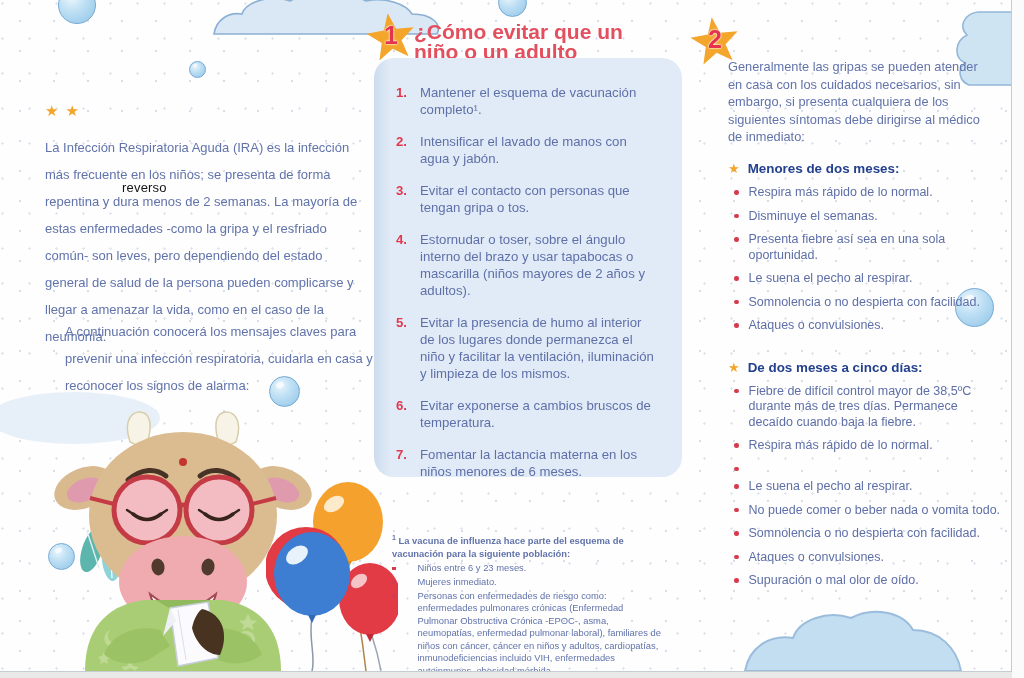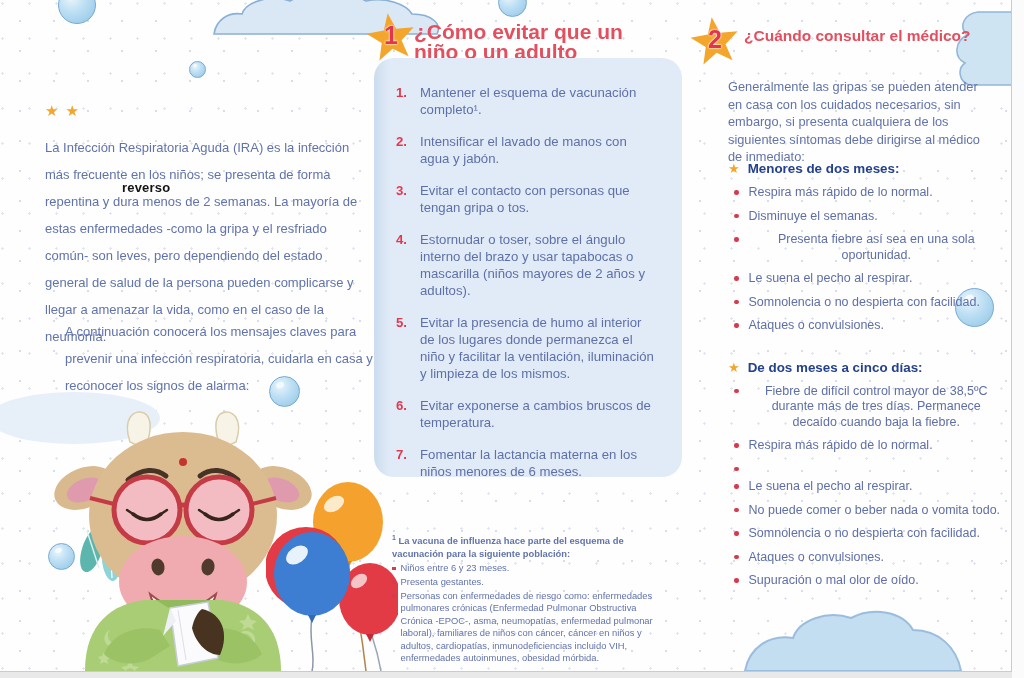--- a/index.html
+++ b/index.html
@@ -21,53 +21,53 @@
           border-radius:50%;background:#f4fafd;transform:rotate(-25deg);}
   .soft-cloud{position:absolute;background:#e7f0f9;border-radius:50%;}
 
   
   .left-title{left:45px;top:103px;display:flex;align-items:center;gap:7px;
               color:#e34f5e;font-weight:bold;font-size:15.5px;}
   .star-glyph{color:#f4a52b;font-size:15px;line-height:1;}
   .body-text{color:#6173ab;font-size:13px;line-height:27px;}
   .p1{left:45px;top:134px;width:314px;}
   .p2{left:45px;top:318px;width:314px;margin-left:20px;}
-  .reverso{left:122px;top:180px;color:#141414;font-size:13px;font-weight:bold;letter-spacing:.2px;}
+  .reverso{left:122px;top:180px;color:#141414;font-size:13px;font-weight:normal;letter-spacing:.2px;}
 
   
   .badge{width:50px;height:50px;}
   .badge svg{position:absolute;left:0;top:0;}
   .badge .num{position:absolute;left:0;top:9px;width:50px;text-align:center;
               font-size:25px;font-weight:bold;color:#e5344e;
               text-shadow:0 0 2px #fff,0 0 2px #fff;}
 
   
   .mid-title{left:414px;top:22px;width:218px;color:#e34f5e;font-weight:bold;
              font-size:21px;line-height:19.5px;}
   .mid-box{left:374px;top:58px;width:308px;height:419px;border-radius:20px;
            background:linear-gradient(90deg,#ccdcee 0px,#e1ebf7 16px);
            padding:26px 24px 0 22px;box-sizing:border-box;}
   .n-item{display:flex;gap:7px;margin-bottom:15px;color:#5f70a9;font-size:13.2px;line-height:17px;}
   .n-item .num{color:#e2384e;font-weight:bold;min-width:17px;}
   .footnote{left:392px;top:532px;width:272px;color:#6173ab;font-size:9.4px;line-height:12.6px;}
   .fn-intro{font-weight:bold;margin-bottom:2px;}
   .fn-intro sup{font-size:7px;}
-  .fn-item{display:flex;gap:5px;margin-bottom:1px;}
+  .fn-item{display:flex;gap:22px;margin-bottom:1px;}
   .fn-item .sq{flex:0 0 auto;width:3.5px;height:3.5px;background:#d43b4d;margin-top:4.5px;}
 
   
   .right-title{left:744px;top:27px;width:260px;color:#e34f5e;font-weight:bold;font-size:15.5px;}
-  .r-intro{left:728px;top:78px;width:260px;color:#6173ab;font-size:12.8px;line-height:17.5px;}
+  .r-intro{left:728px;top:58px;width:260px;color:#6173ab;font-size:12.8px;line-height:17.5px;}
   .sections{left:728px;top:161px;width:276px;}
   .sec{margin-bottom:26px;}
   .subhead{display:flex;align-items:center;gap:8px;margin-bottom:9px;
            color:#24418e;font-weight:bold;font-size:13.4px;}
   .subhead .star-glyph{font-size:13px;}
   .b-item{display:flex;gap:10px;margin-bottom:8px;color:#5e6fa8;font-size:12.5px;line-height:15.5px;
-          padding-left:6px;text-align:center;}
+          padding-left:6px;}
   .b-item .dot{flex:0 0 auto;width:4.5px;height:4.5px;border-radius:50%;background:#d43b4d;margin-top:5px;}
 
   svg{display:block;}
 </style>
 </head>
 <body>
 
 <div class="page">
   <div class="scan">
 
@@ -213,38 +213,37 @@
       </div>
       <div>
 
           <div class="fn-item">
             <span class="sq"></span>
             <span>Niños entre 6 y 23 meses.</span>
           </div>
 
           <div class="fn-item">
             <span class="sq"></span>
-            <span>Presenta gestantes.</span>
+            <span>Mujeres inmediato.</span>
           </div>
 
 
           <div class="fn-item">
             <span class="sq"></span>
             <span>Personas con enfermedades de riesgo como: enfermedades pulmonares crónicas (Enfermedad Pulmonar Obstructiva Crónica -EPOC-, asma, neumopatías, enfermedad pulmonar laboral), familiares de niños con cáncer, cáncer en niños y adultos, cardiopatías, inmunodeficiencias incluido VIH, enfermedades autoinmunes, obesidad mórbida.</span>
           </div>
         </div>
     </div>
 
     <div class="abs badge" style="left:690px;top:16px;">
       <svg width="50" height="50" viewBox="0 0 50 50">
         <path d="M25 1 L31.2 17.5 L48.8 18.4 L35 29.6 L39.7 46.6 L25 36.8 L10.3 46.6 L15 29.6 L1.2 18.4 L18.8 17.5 Z" fill="#f4a52b" transform="rotate(-8 25 25)"></path>
       </svg>
       <span class="num">2</span>
     </div>
-    <div class="abs right-title">¿Cuándo consultar el médico?</div>
     <div class="abs r-intro">Generalmente las gripas se pueden atender en casa con los cuidados necesarios, sin embargo, si presenta cualquiera de los siguientes síntomas debe dirigirse al médico de inmediato:</div>
 
     <div class="abs sections">
 
         <div class="sec">
           <div class="subhead">
             <span class="star-glyph">★</span>
             <span>Menores de dos meses:</span>
           </div>
           <div>

